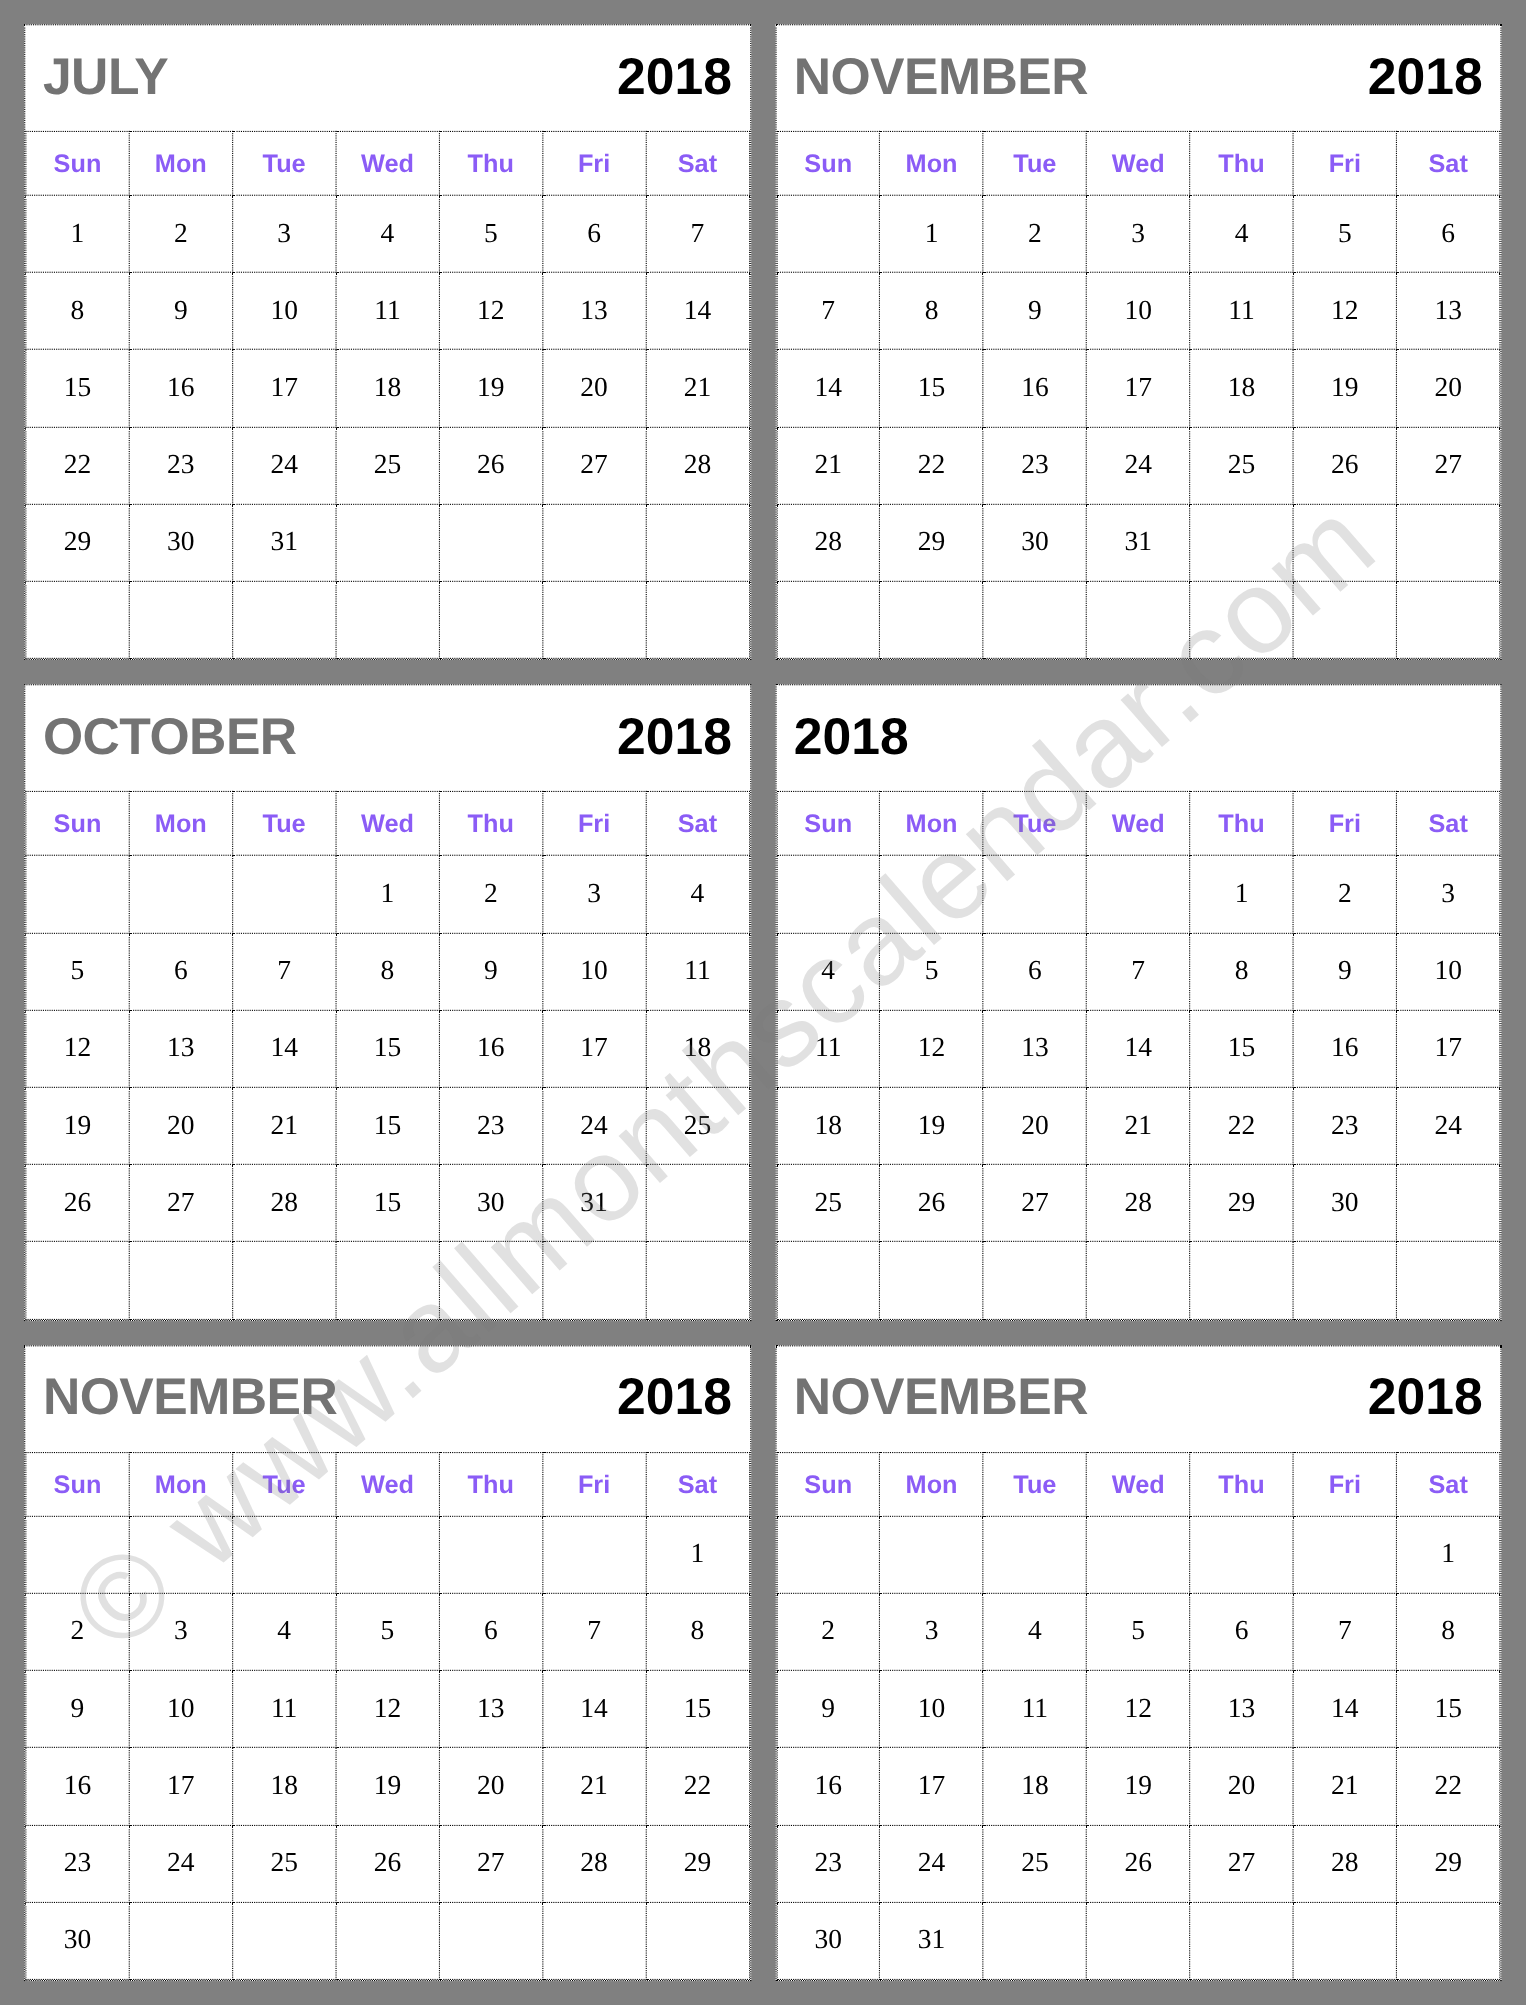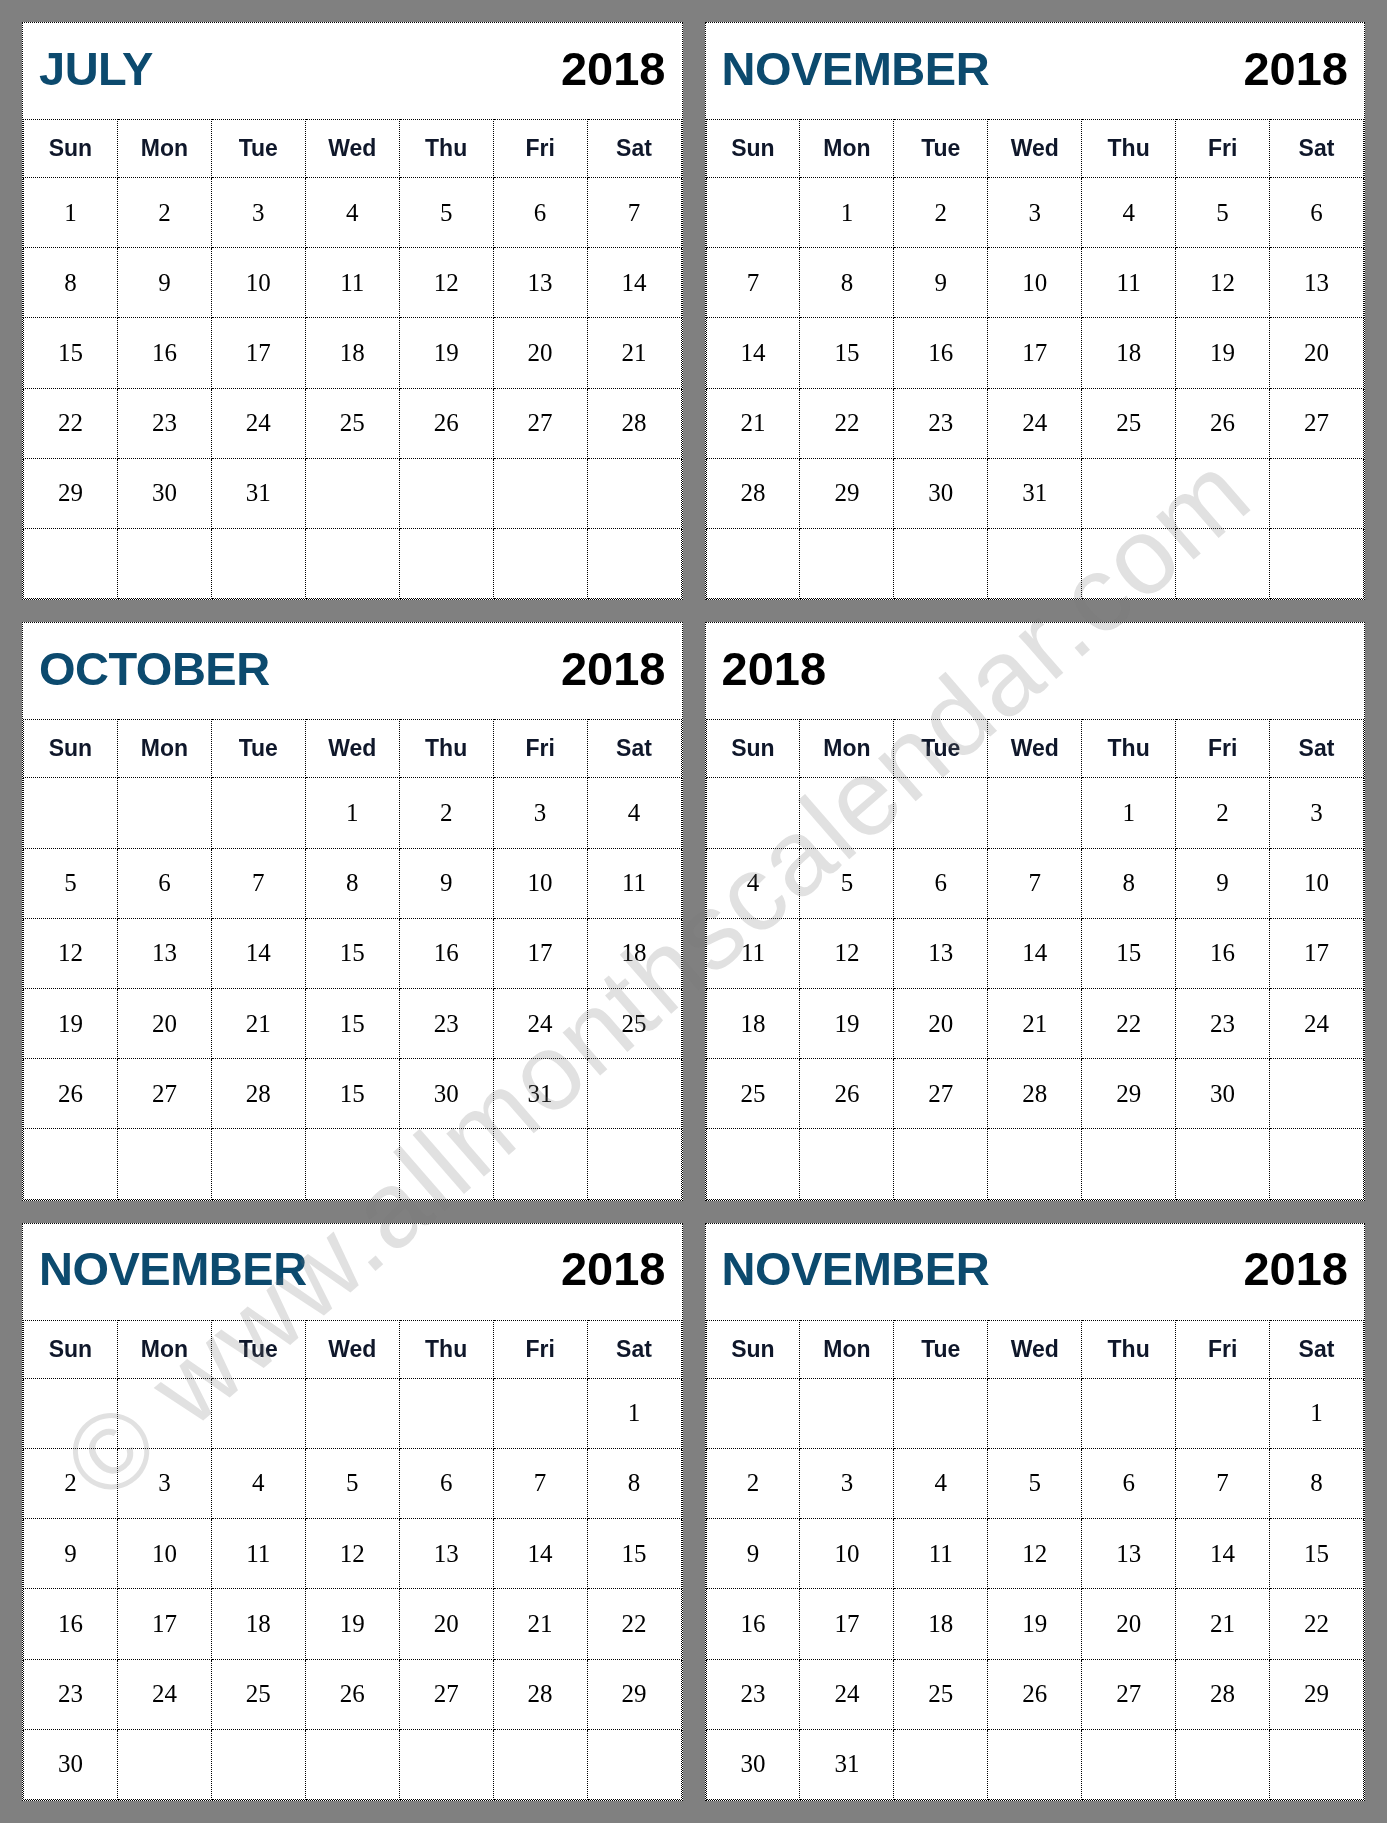--- a/index.html
+++ b/index.html
@@ -73,21 +73,21 @@
     align-items: center;
     justify-content: space-between;
     padding: 4px 16px 10px 16px;
     flex: 0 0 auto;
     height: 96px;
     box-sizing: border-box;
   }
   .month-name {
     font-size: 47px;
     font-weight: bold;
-    color: #0c4a6e;
+    color: #737373;
     letter-spacing: -0.5px;
     line-height: 1;
   }
   .month-year {
     font-size: 47px;
     font-weight: bold;
     color: #000;
     line-height: 1;
     text-align: center;
   }
@@ -101,21 +101,21 @@
   table.cal th,
   table.cal td {
     border: 1px dotted #000;
     text-align: center;
     vertical-align: middle;
     padding: 0;
   }
   table.cal th {
     font-size: 23px;
     font-weight: bold;
-    color: #0f172a;
+    color: #8b5cf6;
     height: 57px;
   }
   table.cal td {
     font-size: 25px;
     font-weight: normal;
     color: #000;
     height: 57px;
     font-family: "Liberation Serif", serif;
   }
   table.cal td.empty { color: transparent; }

